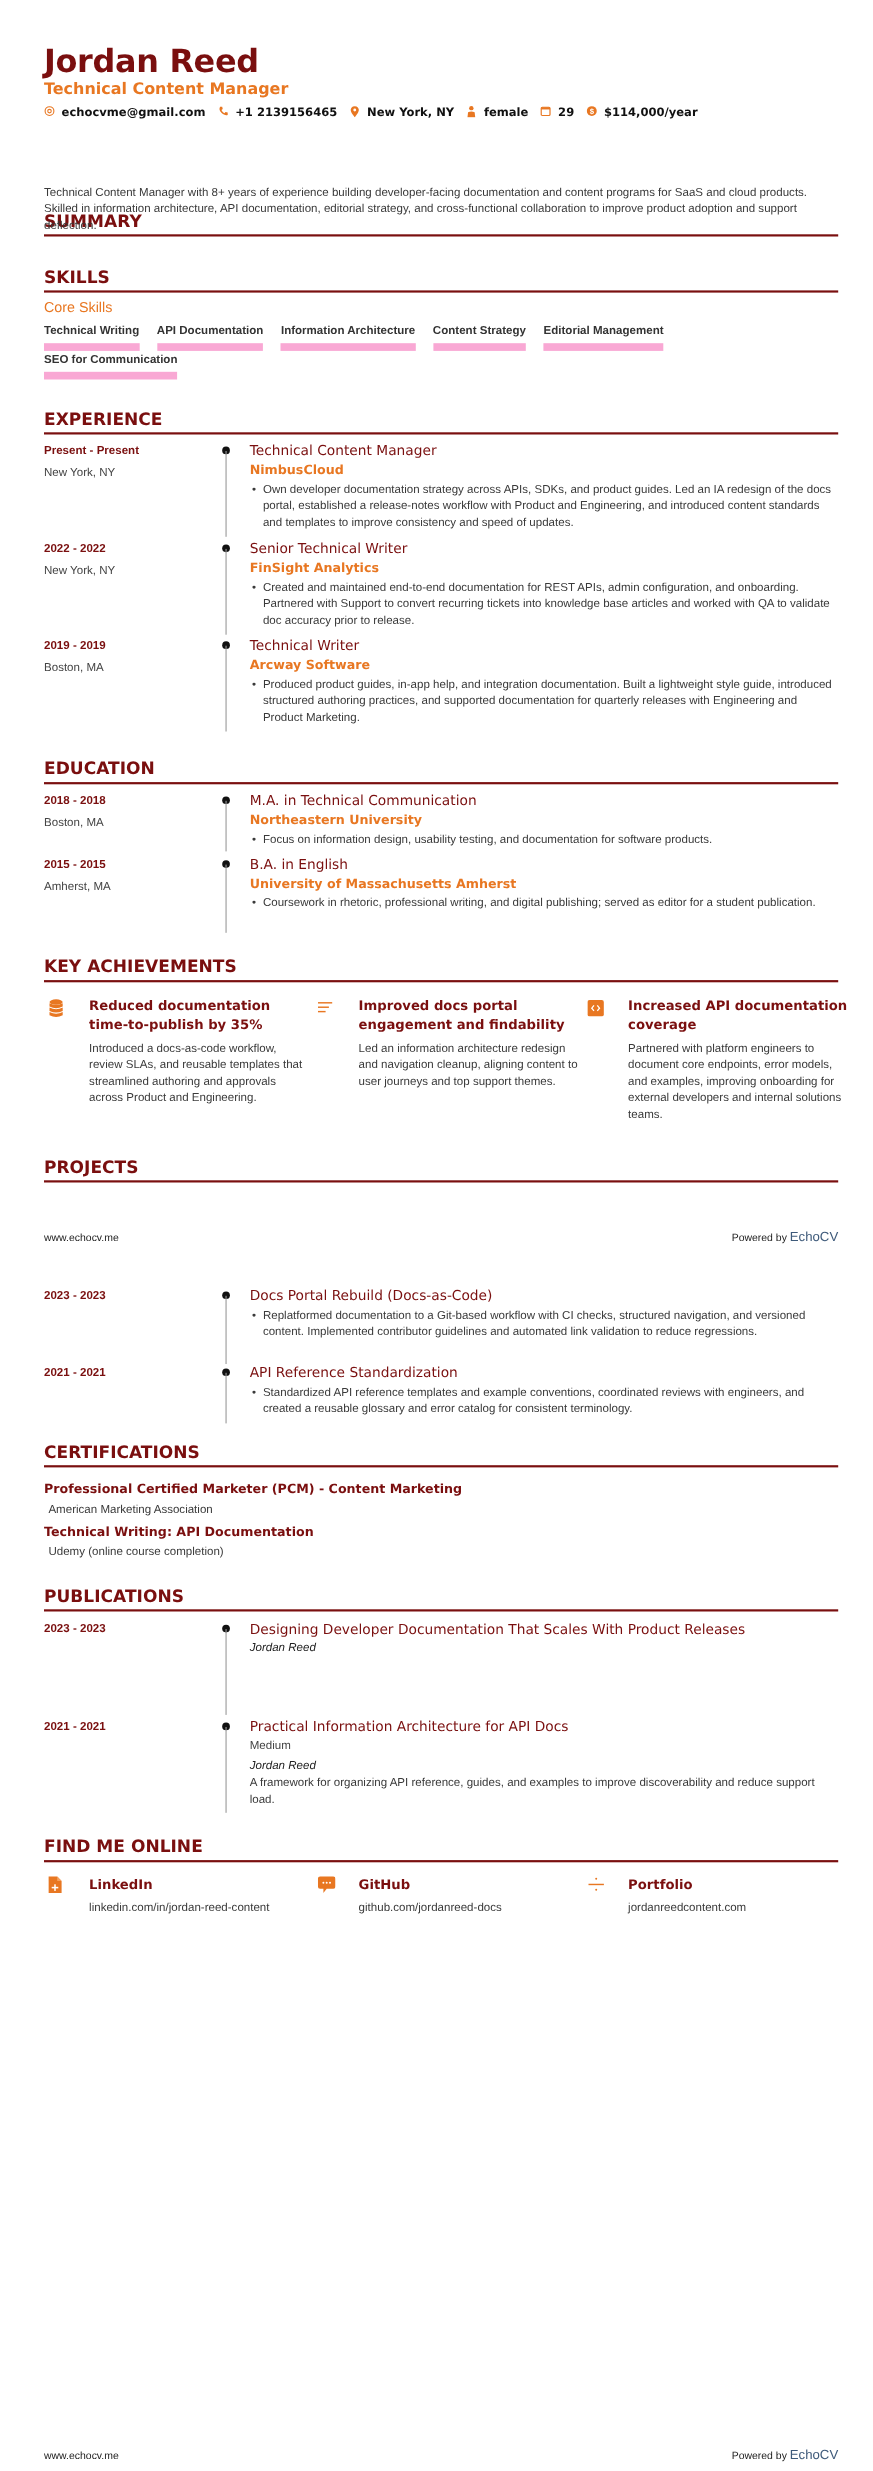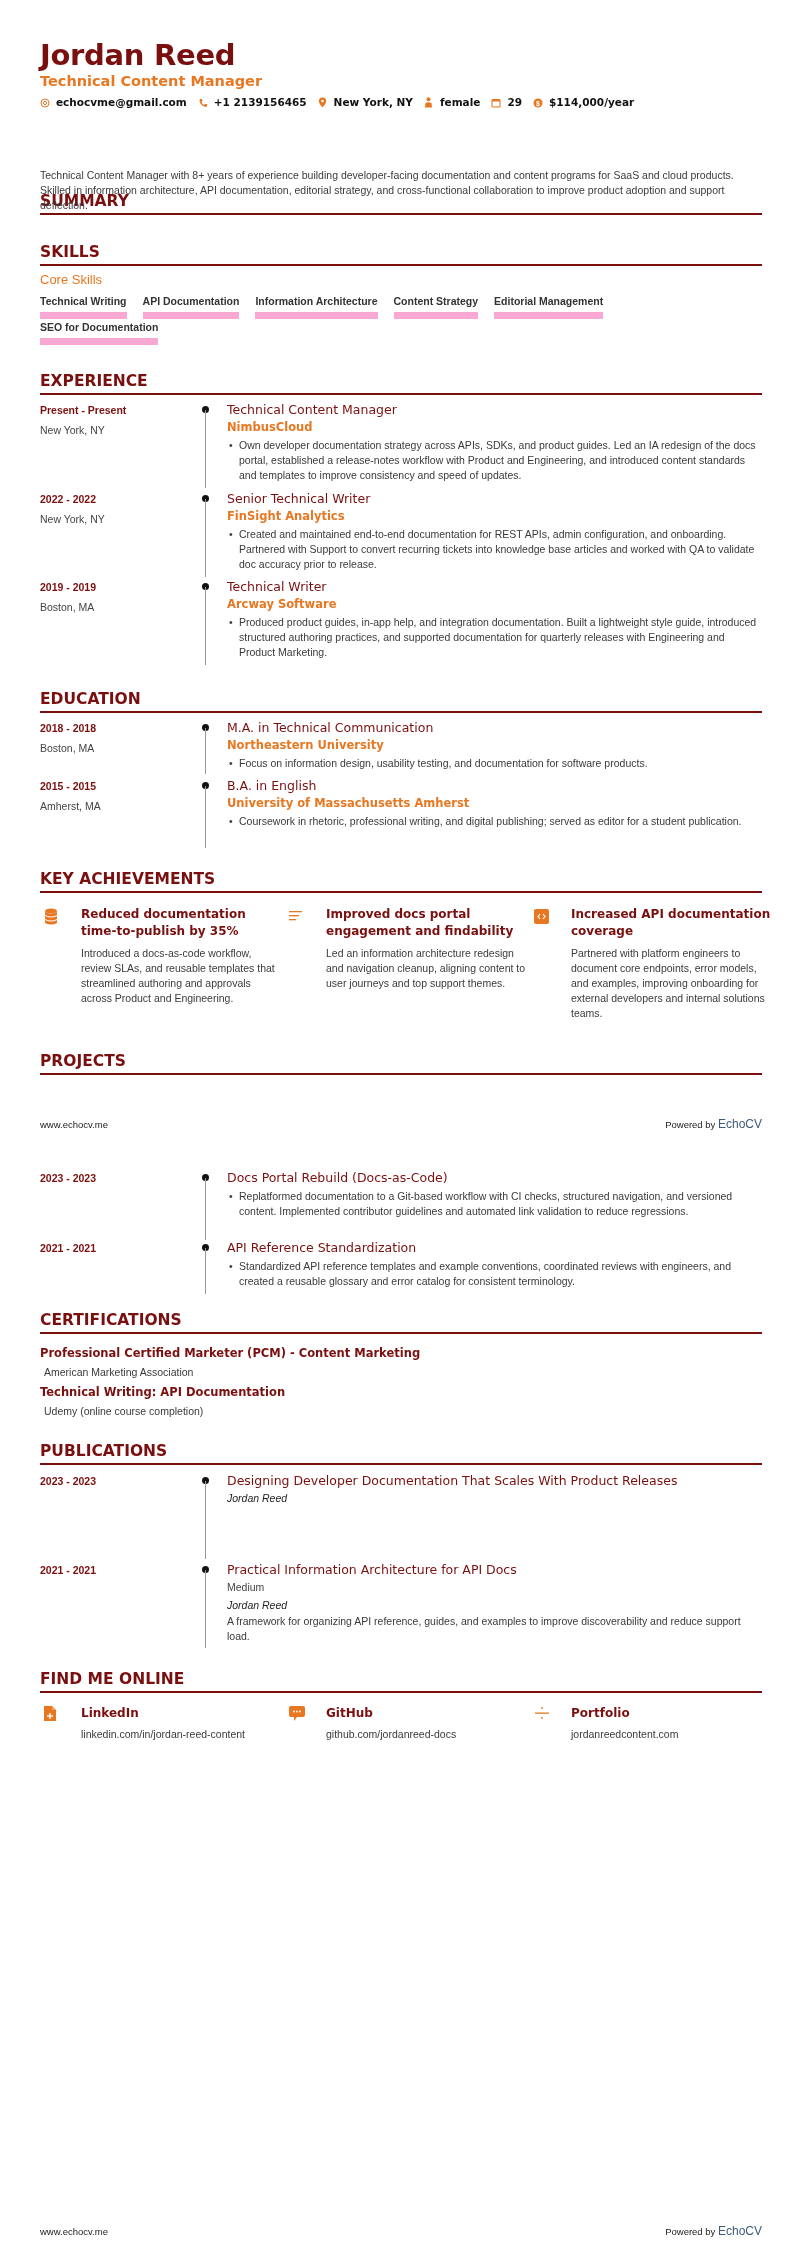--- a/index.html
+++ b/index.html
@@ -22,21 +22,21 @@
   .title {
     position: absolute; top: 73px; left: 40px;
     font-family: "DejaVu Sans", sans-serif;
     font-weight: bold; font-size: 14.5px; color: #e87722;
   }
   .contact {
     position: absolute; top: 96px; left: 40px;
     display: flex; align-items: center; gap: 0;
     font-family: "DejaVu Sans", sans-serif; font-weight: bold; font-size: 10.5px; color: #111;
   }
-  .contact .ci { display: flex; align-items: flex-end; margin-right: 11px; }
+  .contact .ci { display: flex; align-items: flex-start; margin-right: 11px; }
   .contact .ico { color: #e87722; margin-right: 6px; font-size: 10px; display: inline-flex; width: 10px; justify-content: center; }
 
   
   .section-h {
     position: absolute; left: 40px; width: 722px;
     font-family: "DejaVu Sans", sans-serif; font-weight: bold; font-size: 15.5px; color: #7a0f0f;
     border-bottom: 2px solid #7a0f0f; padding-bottom: 3px;
   }
   .para { font-family: "Liberation Sans", sans-serif; font-size: 10.5px; line-height: 15px; color: #3a3a3a; }
 
@@ -151,21 +151,21 @@
 <div class="section-h" style="top:243px;">SKILLS</div>
 <div class="core-label">Core Skills</div>
 <div class="skill-row" style="top:295px;">
   <span class="skill">Technical Writing</span>
   <span class="skill">API Documentation</span>
   <span class="skill">Information Architecture</span>
   <span class="skill">Content Strategy</span>
   <span class="skill">Editorial Management</span>
 </div>
 <div class="skill-row" style="top:321px;">
-  <span class="skill">SEO for Documentation</span>
+  <span class="skill">SEO for Communication</span>
 </div>
 
 <div class="section-h" style="top:372px;">EXPERIENCE</div>
 
 <div class="entry" style="top:404px;">
   <div class="date">Present - Present</div>
   <div class="loc">New York, NY</div>
   <div class="dot"></div>
   <div class="vline" style="height:78px;"></div>
   <div class="body">

